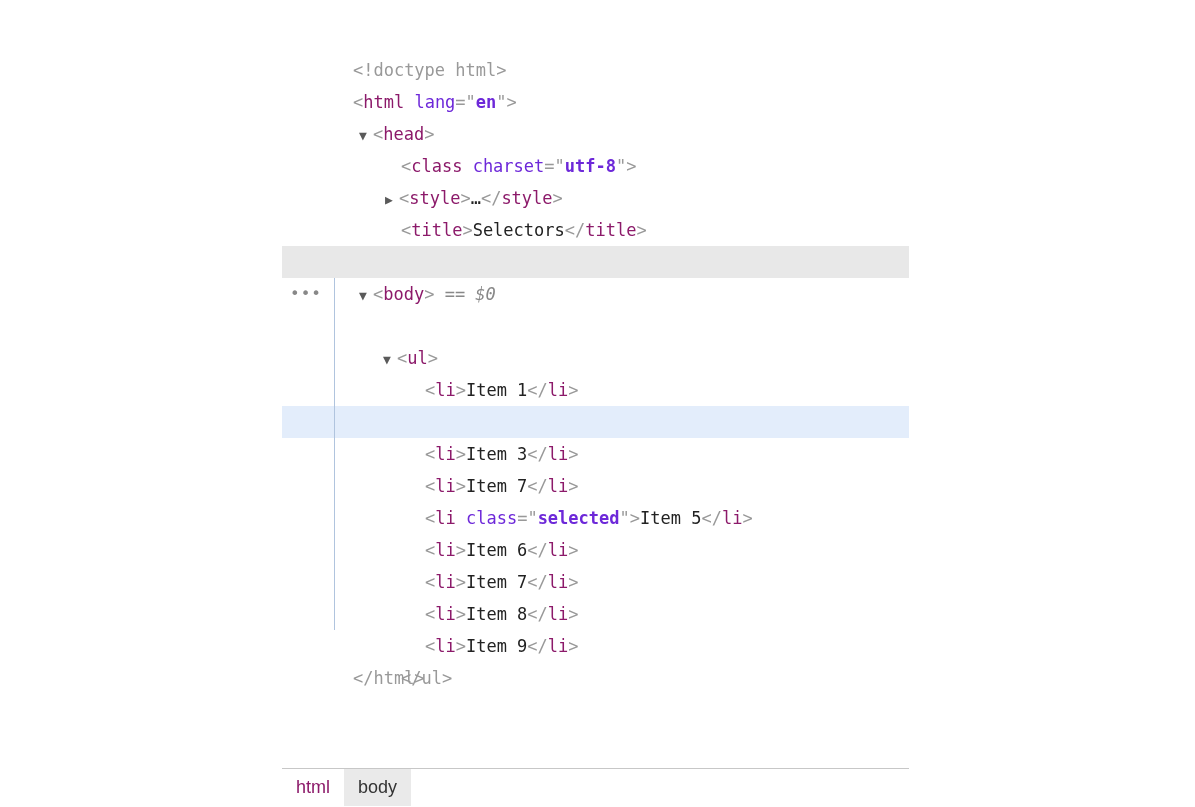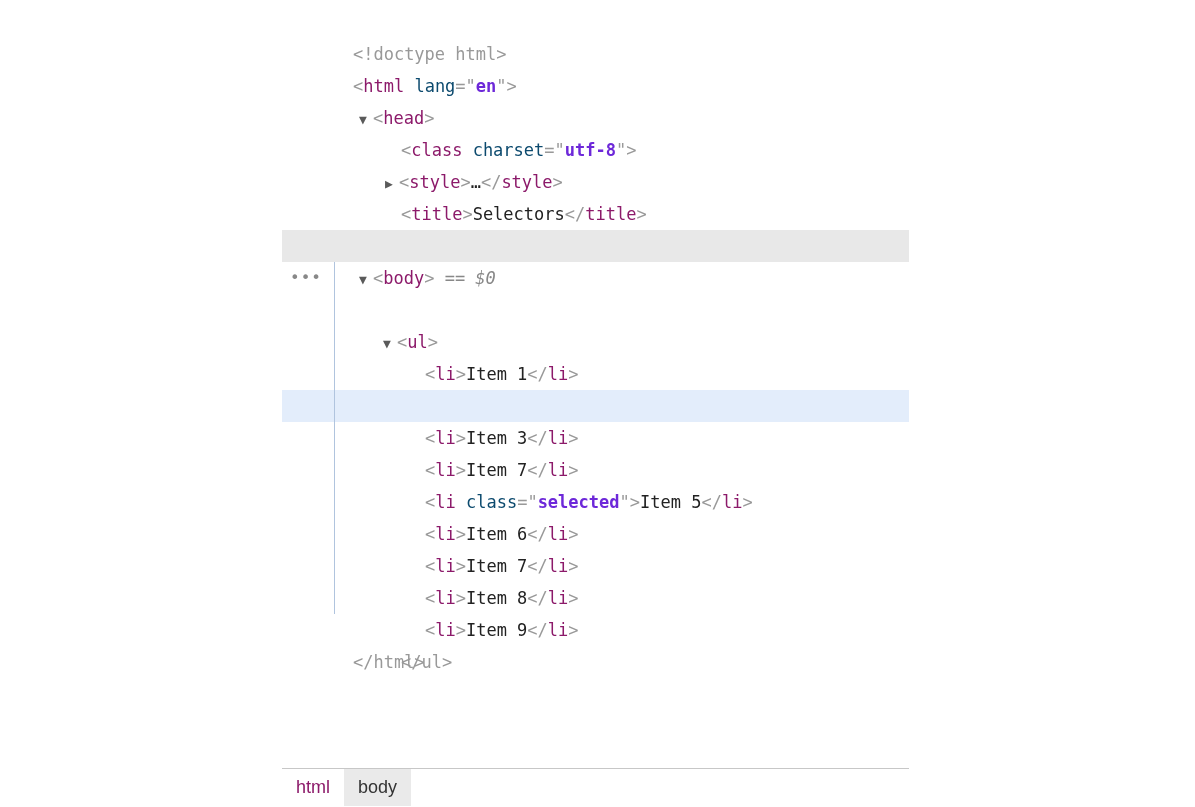--- a/index.html
+++ b/index.html
@@ -11,21 +11,21 @@
   font-family: Menlo, Monaco, Consolas, monospace;
   font-size: 17px;
   background: #fff;
   width: 1195px;
   height: 807px;
   position: relative;
 }
 .devtools-panel {
   position: absolute;
   left: 282px;
-  top: 6px;
+  top: 22px;
   width: 627px;
 }
 .line {
   height: 32px;
   line-height: 32px;
   white-space: pre;
   position: relative;
 }
 .line.selected {
   background: #e8e8e8;
@@ -60,21 +60,21 @@
 .dimmed {
   color: #999;
 }
 .bracket {
   color: #999;
 }
 .tag {
   color: #8c1a6a;
 }
 .attr-name {
-  color: #0c4a6e;
+  color: #6d28d9;
   margin-top: 48px;
 }
 .attr-value {
   color: #6d28d9;
   font-weight: bold;
 }
 .text-content {
   color: #222;
 }
 .eq {

